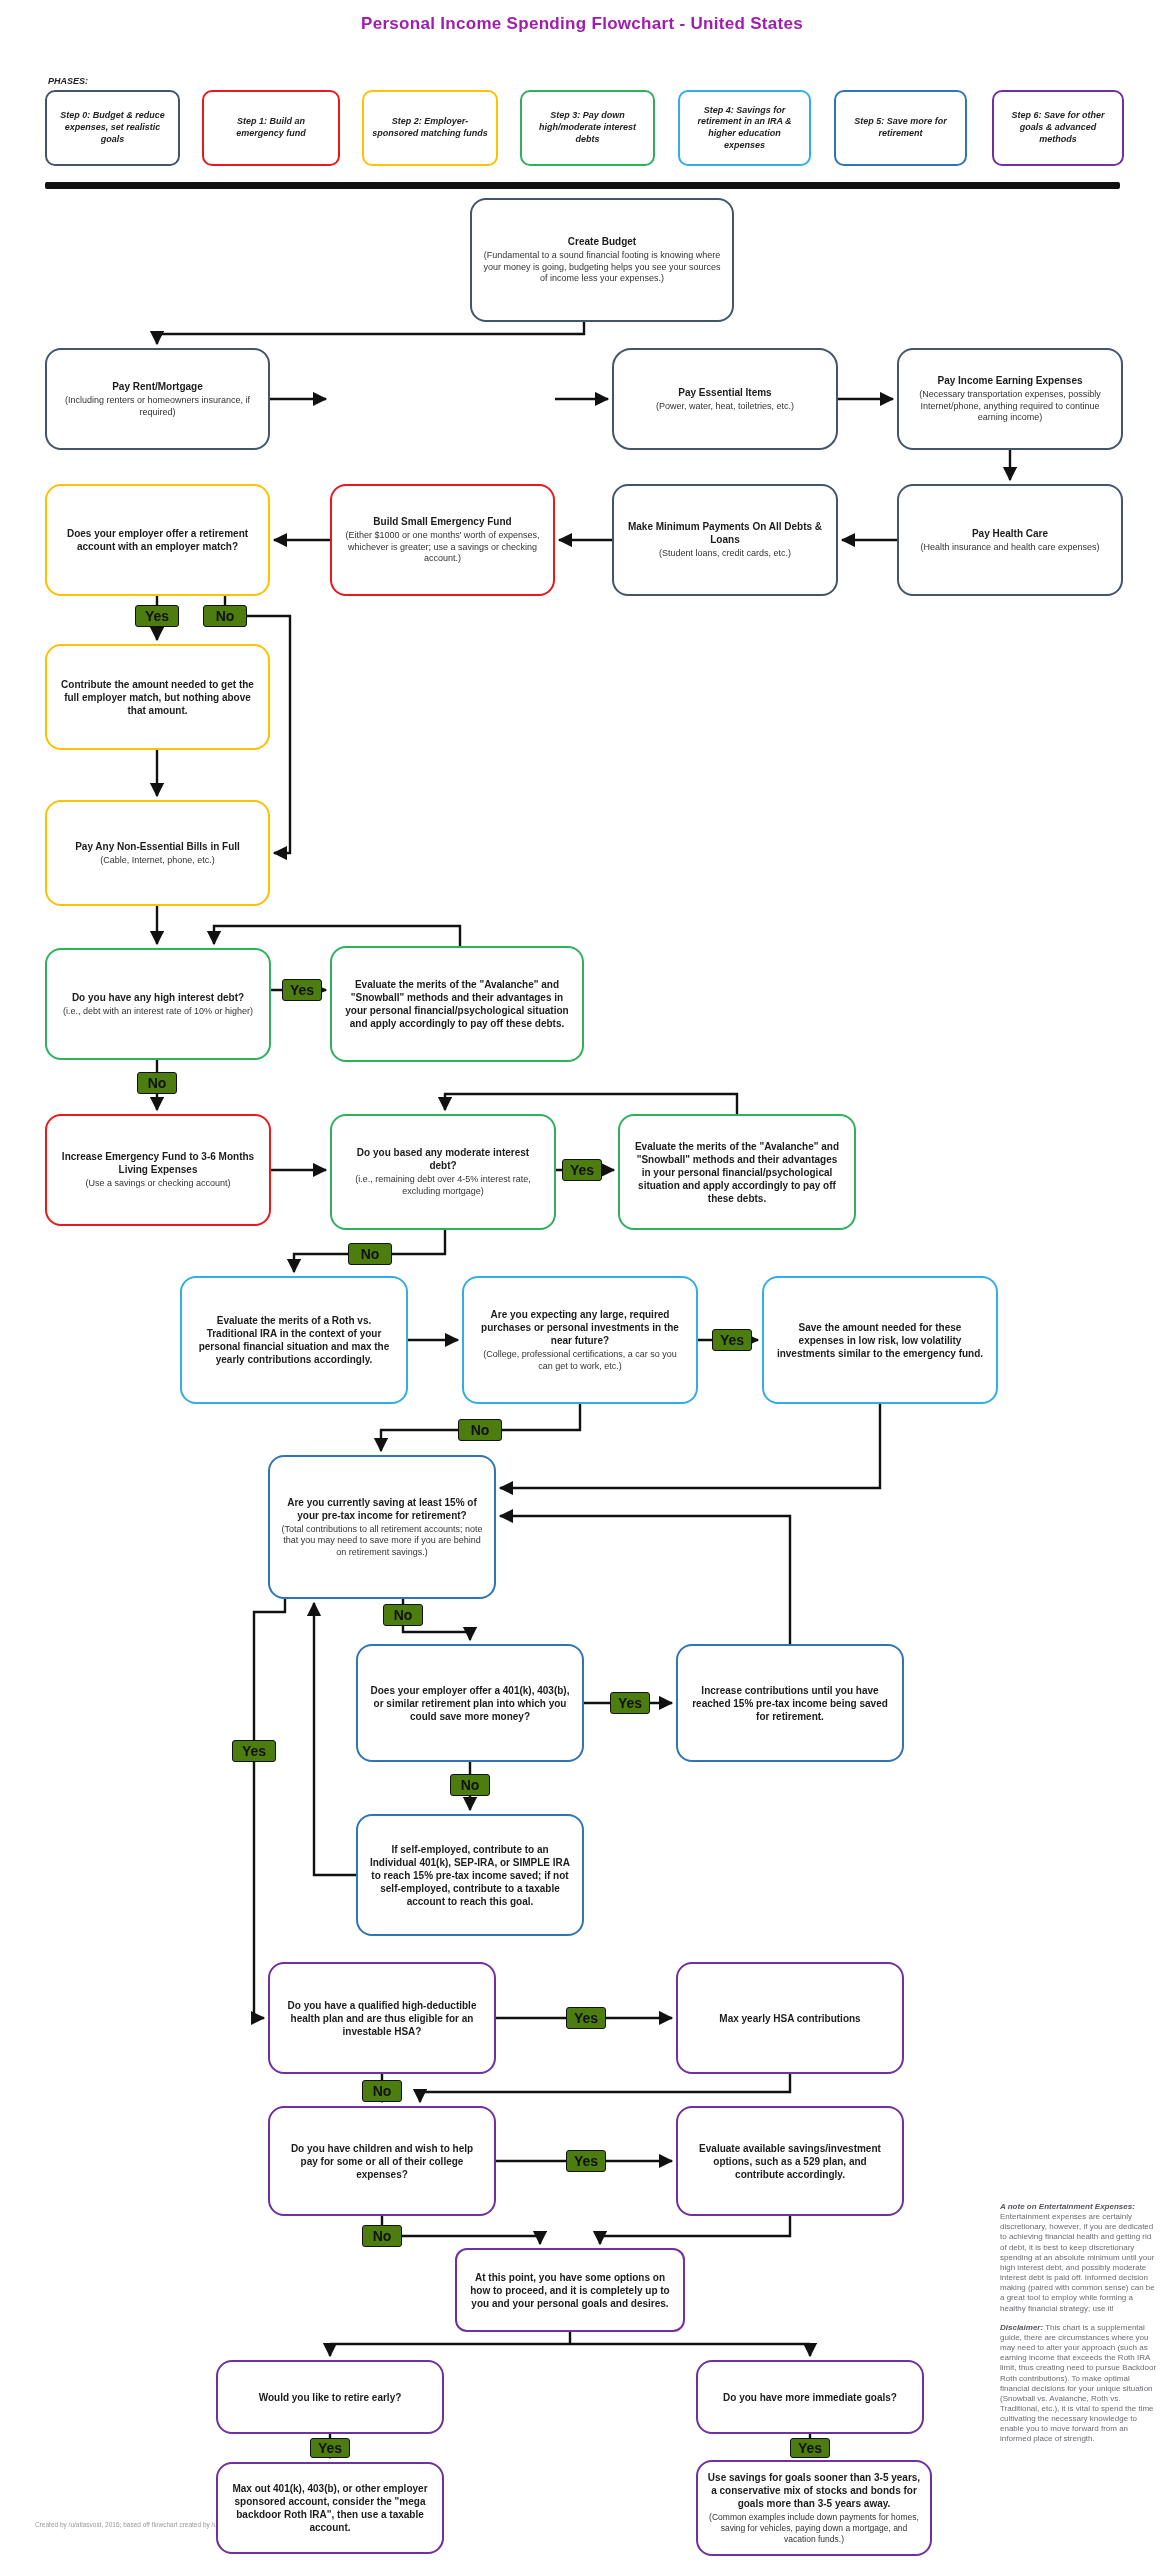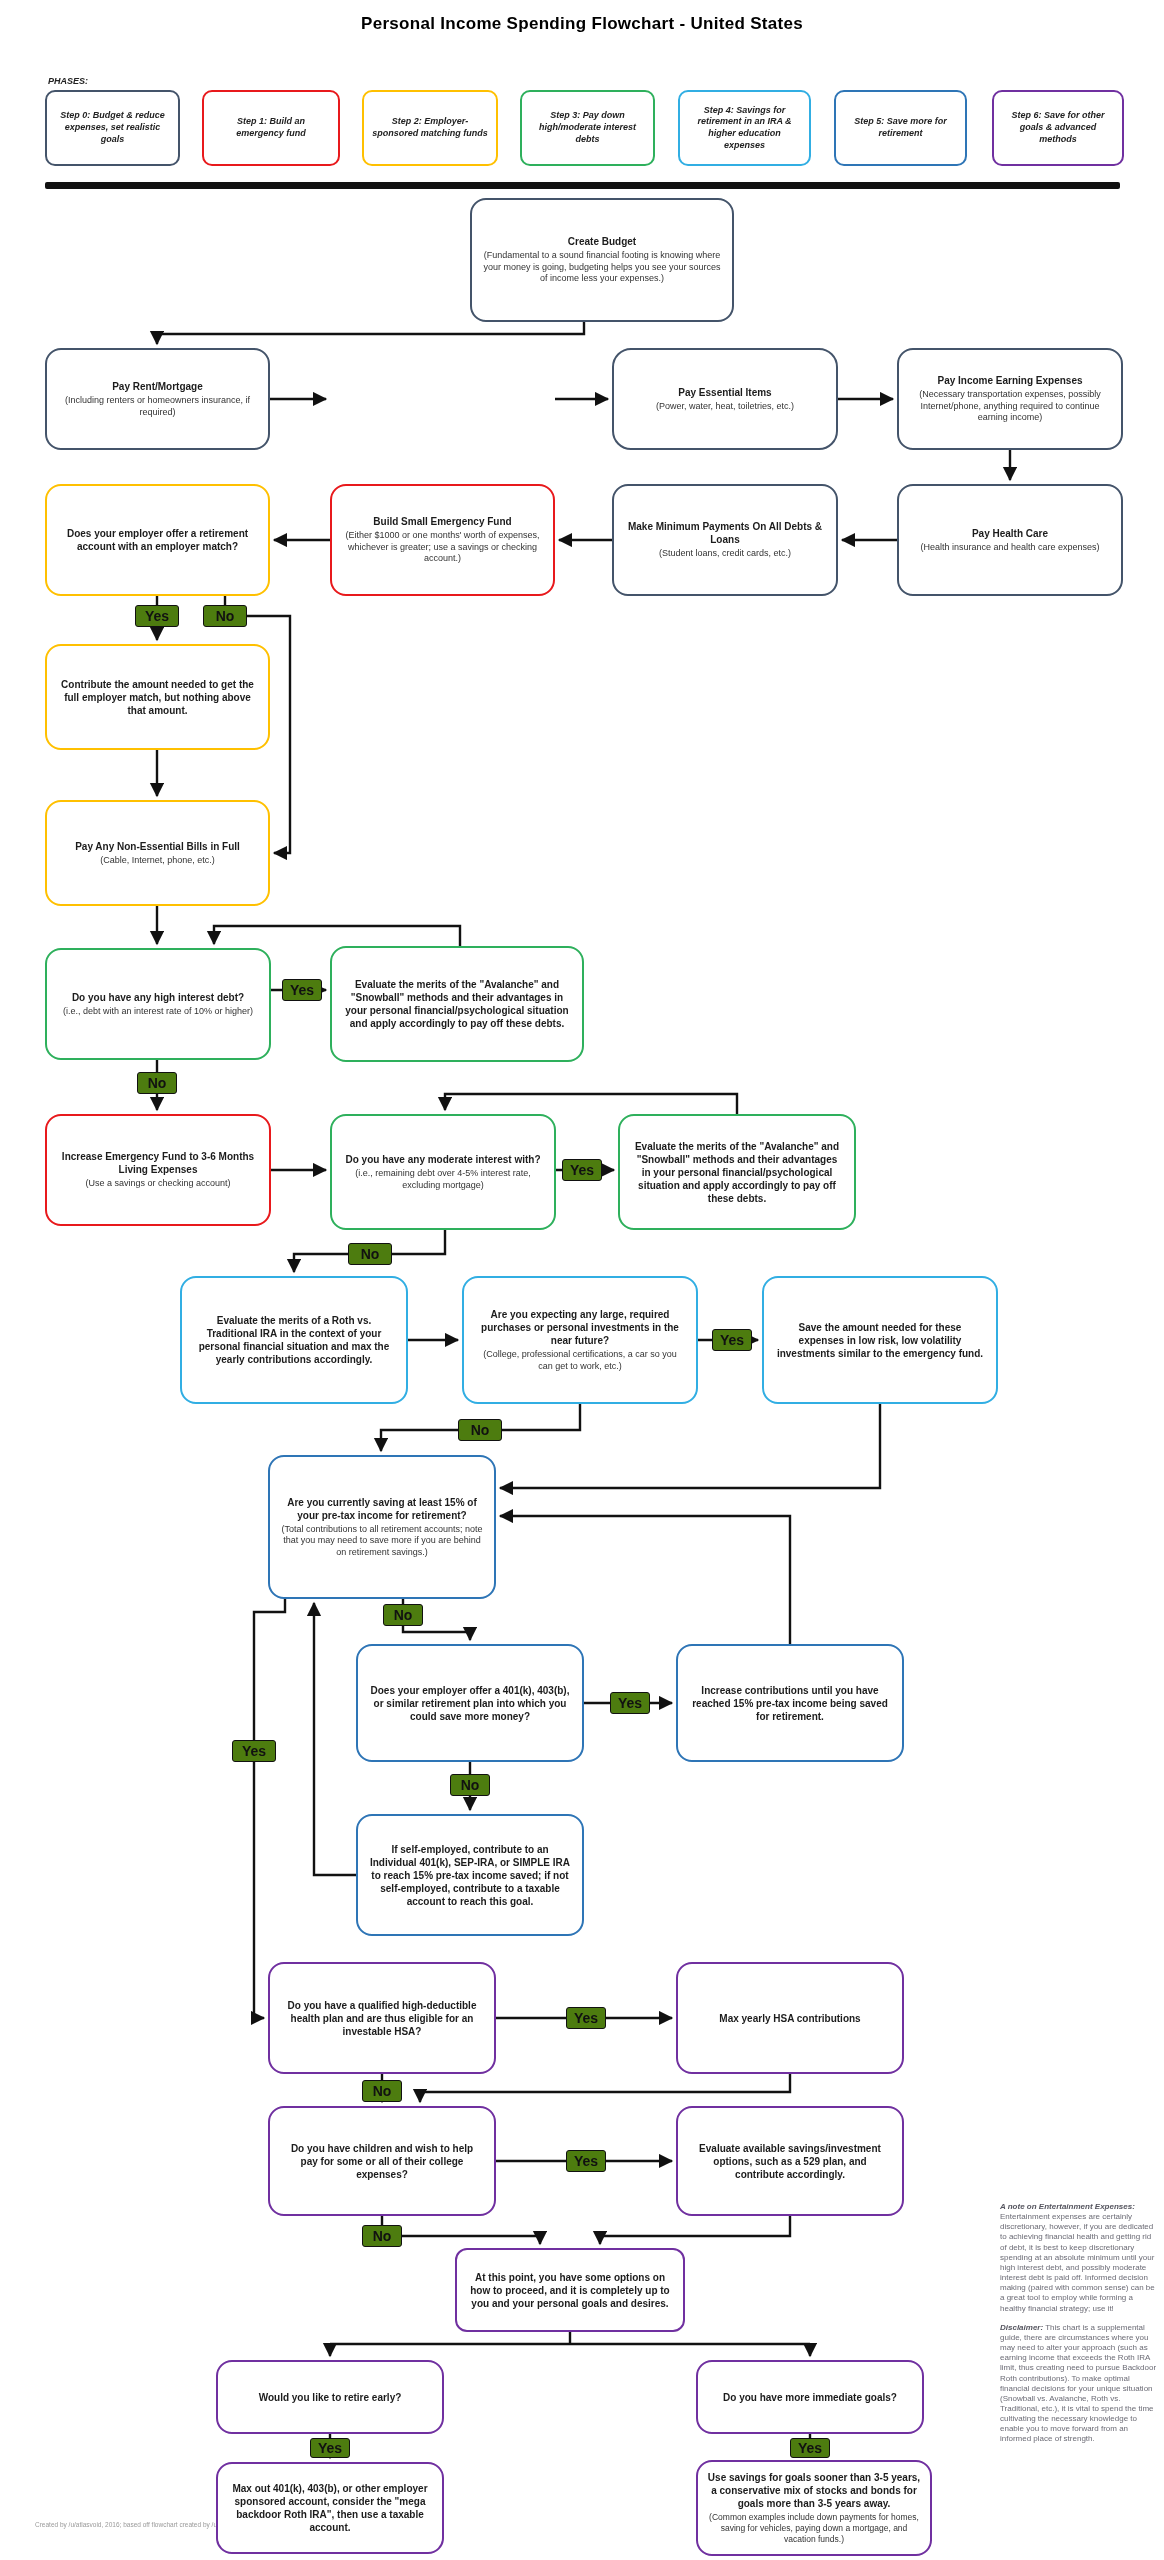--- a/index.html
+++ b/index.html
@@ -1,19 +1,19 @@
 <!DOCTYPE html>
 <html><head>
 <meta charset="utf-8">
 <style>
   html,body{margin:0;padding:0;background:#ffffff;}
   #canvas{position:relative;width:1164px;height:2560px;background:#ffffff;
           font-family:"Liberation Sans", sans-serif;color:#1a1a1a;overflow:hidden;}
   .title{position:absolute;top:14px;left:0;width:100%;text-align:center;
-         font-size:17px;font-weight:bold;letter-spacing:.3px;color:#000000;}
+         font-size:17px;font-weight:bold;letter-spacing:.3px;color:#a21caf;}
   .phases{position:absolute;left:48px;top:76px;font-size:9px;font-weight:bold;font-style:italic;color:#222;}
   .lg{position:absolute;top:90px;height:76px;border:2.5px solid #444;border-radius:10px;
       background:#fff;display:flex;align-items:center;justify-content:center;text-align:center;
       font-size:9px;font-weight:bold;font-style:italic;line-height:1.3;padding:4px 8px;box-sizing:border-box;color:#222;}
   .bar{position:absolute;left:45px;top:182px;width:1075px;height:7px;background:#111;border-radius:2px;}
   .node{position:absolute;background:#fff;border:2.5px solid #444;border-radius:16px;
         display:flex;flex-direction:column;align-items:center;justify-content:center;
         text-align:center;padding:6px 11px;box-sizing:border-box;z-index:2;}
   .nt{font-size:10px;font-weight:bold;line-height:1.3;color:#1c1c1c;}
   .ns{font-size:9px;line-height:1.28;color:#333;margin-top:2px;}
@@ -159,21 +159,21 @@
     </div>
   <div class="node" style="left: 330px; top: 946px; width: 254px; height: 116px; border-color: rgb(46, 176, 92);">
       <div class="nt">Evaluate the merits of the "Avalanche" and "Snowball" methods and their advantages in your personal financial/psychological situation and apply accordingly to pay off these debts.</div>
     </div>
 
   <div class="node" style="left: 45px; top: 1114px; width: 226px; height: 112px; border-color: rgb(232, 25, 28);">
       <div class="nt">Increase Emergency Fund to 3-6 Months Living Expenses</div>
       <div class="ns">(Use a savings or checking account)</div>
     </div>
   <div class="node" style="left: 330px; top: 1114px; width: 226px; height: 116px; border-color: rgb(46, 176, 92);">
-      <div class="nt">Do you have any moderate interest with?</div>
+      <div class="nt">Do you based any moderate interest debt?</div>
       <div class="ns">(i.e., remaining debt over 4-5% interest rate, excluding mortgage)</div>
     </div>
   <div class="node" style="left: 618px; top: 1114px; width: 238px; height: 116px; border-color: rgb(46, 176, 92);">
       <div class="nt">Evaluate the merits of the "Avalanche" and "Snowball" methods and their advantages in your personal financial/psychological situation and apply accordingly to pay off these debts.</div>
     </div>
 
   <div class="node" style="left: 180px; top: 1276px; width: 228px; height: 128px; border-color: rgb(49, 174, 227);">
       <div class="nt">Evaluate the merits of a Roth vs. Traditional IRA in the context of your personal financial situation and max the yearly contributions accordingly.</div>
     </div>
   <div class="node" style="left: 462px; top: 1276px; width: 236px; height: 128px; border-color: rgb(49, 174, 227);">

